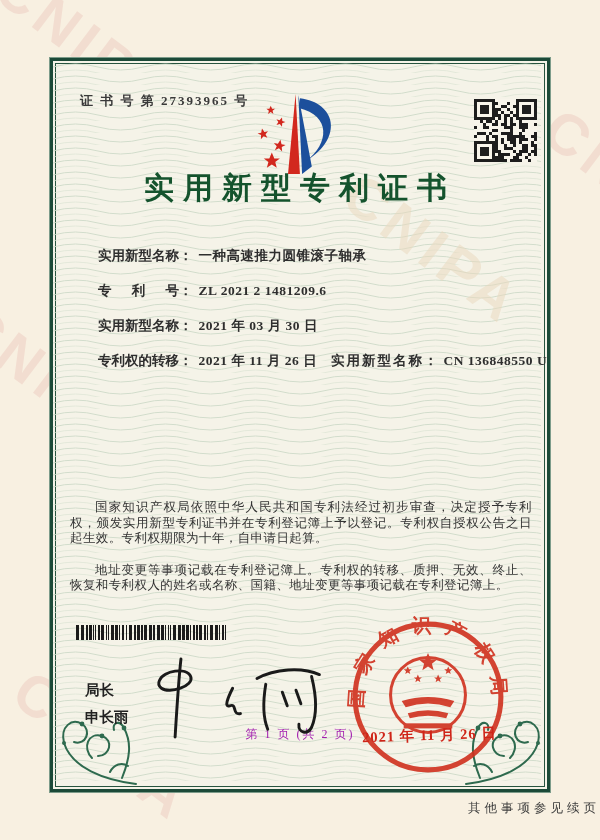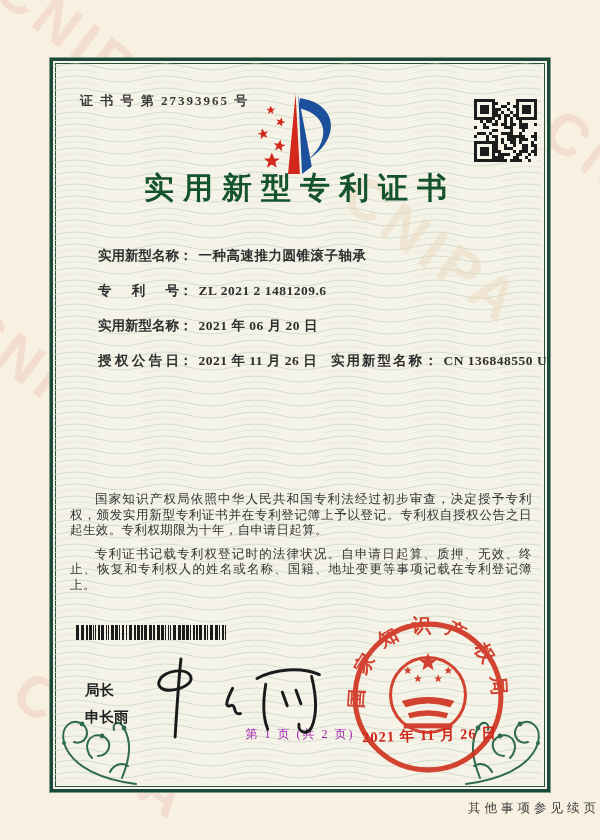--- a/index.html
+++ b/index.html
@@ -33,21 +33,21 @@
   .fields{position:absolute;left:98px;top:247px;width:450px;}
   .row{height:20px;margin-bottom:15px;font-size:13.5px;font-weight:600;white-space:nowrap;color:#2e2e2e;}
   .flabel{display:inline-block;width:81px;text-align:justify;text-align-last:justify;}
   .colon{margin-right:6px;}
   .fvalue{letter-spacing:0.5px;}
   .grant-no{position:absolute;left:233px;top:0;}
   .grant-no .flabel2{letter-spacing:2px;}
 
   .paras{position:absolute;left:70px;top:484px;width:462px;font-size:12.5px;
          line-height:15.5px;letter-spacing:0.4px;color:#333;}
-  .paras p{margin:8px 0 6px 0;text-indent:2em;text-align:justify;}
+  .paras p{margin:16px 0 6px 0;text-indent:2em;text-align:justify;}
 
   .barcode{position:absolute;left:76px;top:625px;height:15px;display:flex;align-items:stretch;}
   .barcode span{display:block;background:#1b1b1b;}
 
   .director{position:absolute;left:85px;top:677px;font-size:14.5px;font-weight:700;
             line-height:27px;color:#222;}
   .signature{position:absolute;left:140px;top:650px;z-index:6;}
 
   .seal{position:absolute;left:347px;top:616px;z-index:7;opacity:.9;}
   .seal-date{position:absolute;left:362px;top:726px;z-index:8;font-size:14.5px;font-weight:700;
@@ -588,33 +588,33 @@
     <div class="title">实用新型专利证书</div>
 
     <div class="fields">
       <div class="row">
         <span class="flabel">实用新型名称</span><span class="colon">：</span><span class="fvalue">一种高速推力圆锥滚子轴承</span>
       </div>
       <div class="row">
         <span class="flabel">专利号</span><span class="colon">：</span><span class="fvalue">ZL 2021 2 1481209.6</span>
       </div>
       <div class="row">
-        <span class="flabel">实用新型名称</span><span class="colon">：</span><span class="fvalue">2021 年 06 月 20 日</span>
+        <span class="flabel">实用新型名称</span><span class="colon">：</span><span class="fvalue">2021 年 03 月 30 日</span>
       </div>
       <div class="row" style="position:relative;">
-        <span class="flabel">授权公告日</span><span class="colon">：</span><span class="fvalue">2021 年 11 月 26 日</span>
+        <span class="flabel">专利权的转移</span><span class="colon">：</span><span class="fvalue">2021 年 11 月 26 日</span>
         <span class="grant-no">
           <span class="flabel2">实用新型名称</span><span class="colon">：</span><span class="fvalue">CN 136848550 U</span>
         </span>
       </div>
     </div>
 
     <div class="paras">
       <p>国家知识产权局依照中华人民共和国专利法经过初步审查，决定授予专利权，颁发实用新型专利证书并在专利登记簿上予以登记。专利权自授权公告之日起生效。专利权期限为十年，自申请日起算。</p>
-      <p>专利证书记载专利权登记时的法律状况。自申请日起算、质押、无效、终止、恢复和专利权人的姓名或名称、国籍、地址变更等事项记载在专利登记簿上。</p>
+      <p>地址变更等事项记载在专利登记簿上。专利权的转移、质押、无效、终止、恢复和专利权人的姓名或名称、国籍、地址变更等事项记载在专利登记簿上。</p>
     </div>
 
     <div class="barcode">
         <span style="width: 3px; margin-right: 2px;"></span>
         <span style="width: 3px; margin-right: 2px;"></span>
         <span style="width: 2px; margin-right: 1px;"></span>
         <span style="width: 3px; margin-right: 1px;"></span>
         <span style="width: 1px; margin-right: 1px;"></span>
         <span style="width: 1px; margin-right: 2px;"></span>
         <span style="width: 2px; margin-right: 1px;"></span>

